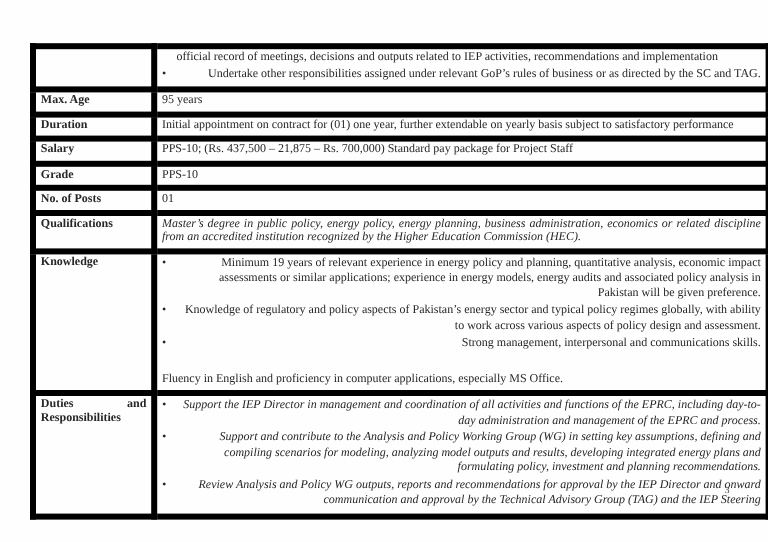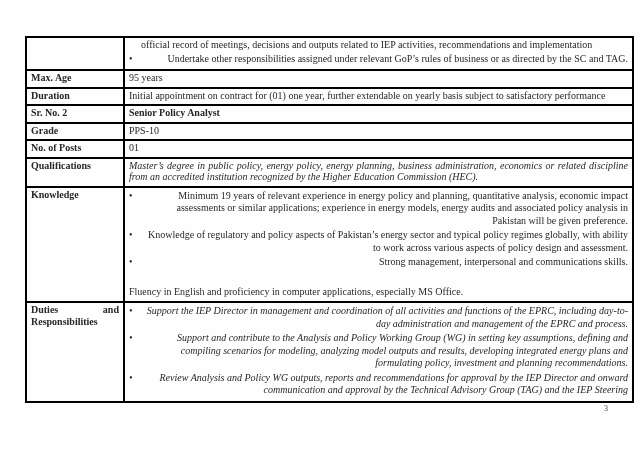--- a/index.html
+++ b/index.html
@@ -20,21 +20,21 @@
     position: absolute;
     left: 25px; top: 36px;
     width: 587px;
     border-collapse: collapse;
     table-layout: fixed;
     font-size: 10px;
     line-height: 11.5px;
     color: #272727;
   }
   table.doc-table td {
-    border: 2px solid #000000;
+    border: 5px solid #000000;
     vertical-align: top;
     padding: 1px 4px 2px 4px;
   }
   td.label {
     width: 88px;
     font-weight: bold;
     padding-left: 3px;
     text-align: justify;
   }
   td.content { width: 499px; }
@@ -88,23 +88,23 @@
             <div class="item text">95 years</div>
           </td>
         </tr>
         <tr>
           <td class="label">Duration</td>
           <td class="content">
             <div class="item text">Initial appointment on contract for (01) one year, further extendable on yearly basis subject to satisfactory performance</div>
           </td>
         </tr>
         <tr>
-          <td class="label">Sr. No. 2</td>
+          <td class="label">Salary</td>
           <td class="content">
-            <div class="item text bold">Senior Policy Analyst</div>
+            <div class="item text">PPS-10; (Rs. 437,500 – 21,875 – Rs. 700,000) Standard pay package for Project Staff</div>
           </td>
         </tr>
         <tr>
           <td class="label">Grade</td>
           <td class="content">
             <div class="item text">PPS-10</div>
           </td>
         </tr>
         <tr>
           <td class="label">No. of Posts</td>

